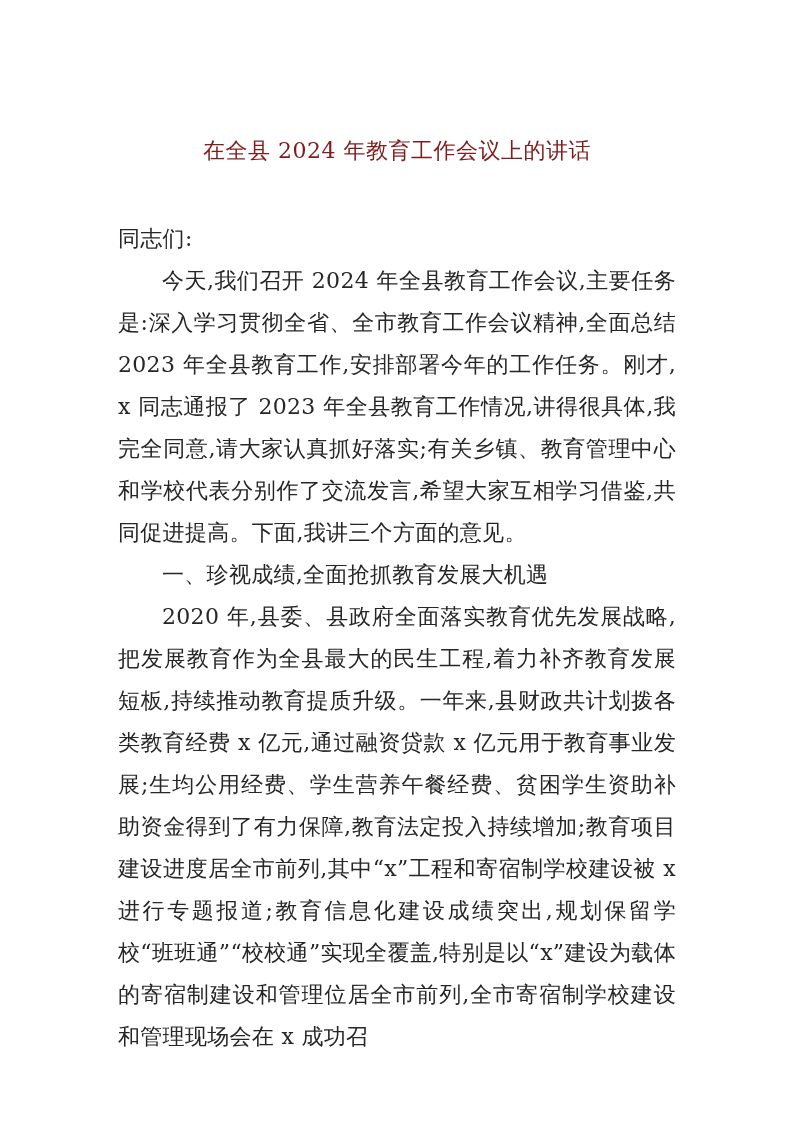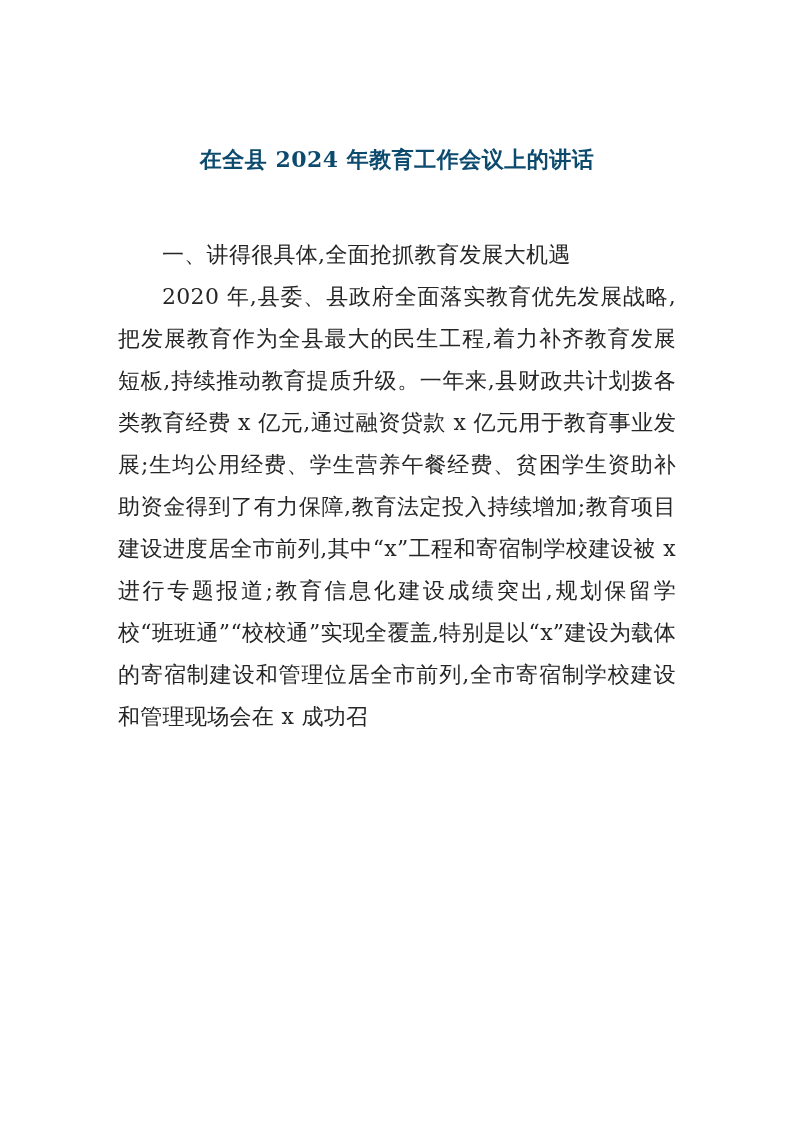--- a/index.html
+++ b/index.html
@@ -15,28 +15,28 @@
     font-family: "DejaVu Serif", "Liberation Serif", serif;
     color: #262626;
   }
   .page {
     position: absolute;
     left: 118px;
     top: 0;
     width: 558px;
   }
   .title {
-    margin: 8px;
+    margin: 0;
     padding-top: 130px;
     font-size: 22px;
-    font-weight: bold;
+    font-weight: normal;
     text-align: center;
     line-height: 42px;
     letter-spacing: 0.5px;
-    color: #0c4a6e;
+    color: #7f1d1d;
   }
   .title-gap {
     height: 46px;
   }
   .para {
     margin: 0;
     font-size: 22px;
     line-height: 42px;
     text-align: justify;
     text-justify: inter-ideograph;
@@ -48,18 +48,20 @@
   }
 </style>
 </head>
 <body>
 
 <div class="page">
   <h1 class="title">在全县 2024 年教育工作会议上的讲话</h1>
 
   <div class="title-gap"></div>
 
+  <p class="para">同志们:</p>
 
+  <p class="para indent">今天,我们召开 2024 年全县教育工作会议,主要任务是:深入学习贯彻全省、全市教育工作会议精神,全面总结 2023 年全县教育工作,安排部署今年的工作任务。刚才,x 同志通报了 2023 年全县教育工作情况,讲得很具体,我完全同意,请大家认真抓好落实;有关乡镇、教育管理中心和学校代表分别作了交流发言,希望大家互相学习借鉴,共同促进提高。下面,我讲三个方面的意见。</p>
 
-  <p class="para indent">一、讲得很具体,全面抢抓教育发展大机遇</p>
+  <p class="para indent">一、珍视成绩,全面抢抓教育发展大机遇</p>
 
   <p class="para indent">2020 年,县委、县政府全面落实教育优先发展战略,把发展教育作为全县最大的民生工程,着力补齐教育发展短板,持续推动教育提质升级。一年来,县财政共计划拨各类教育经费 x 亿元,通过融资贷款 x 亿元用于教育事业发展;生均公用经费、学生营养午餐经费、贫困学生资助补助资金得到了有力保障,教育法定投入持续增加;教育项目建设进度居全市前列,其中“x”工程和寄宿制学校建设被 x 进行专题报道;教育信息化建设成绩突出,规划保留学校“班班通”“校校通”实现全覆盖,特别是以“x”建设为载体的寄宿制建设和管理位居全市前列,全市寄宿制学校建设和管理现场会在 x 成功召</p>
 </div>
 
 </body></html>

